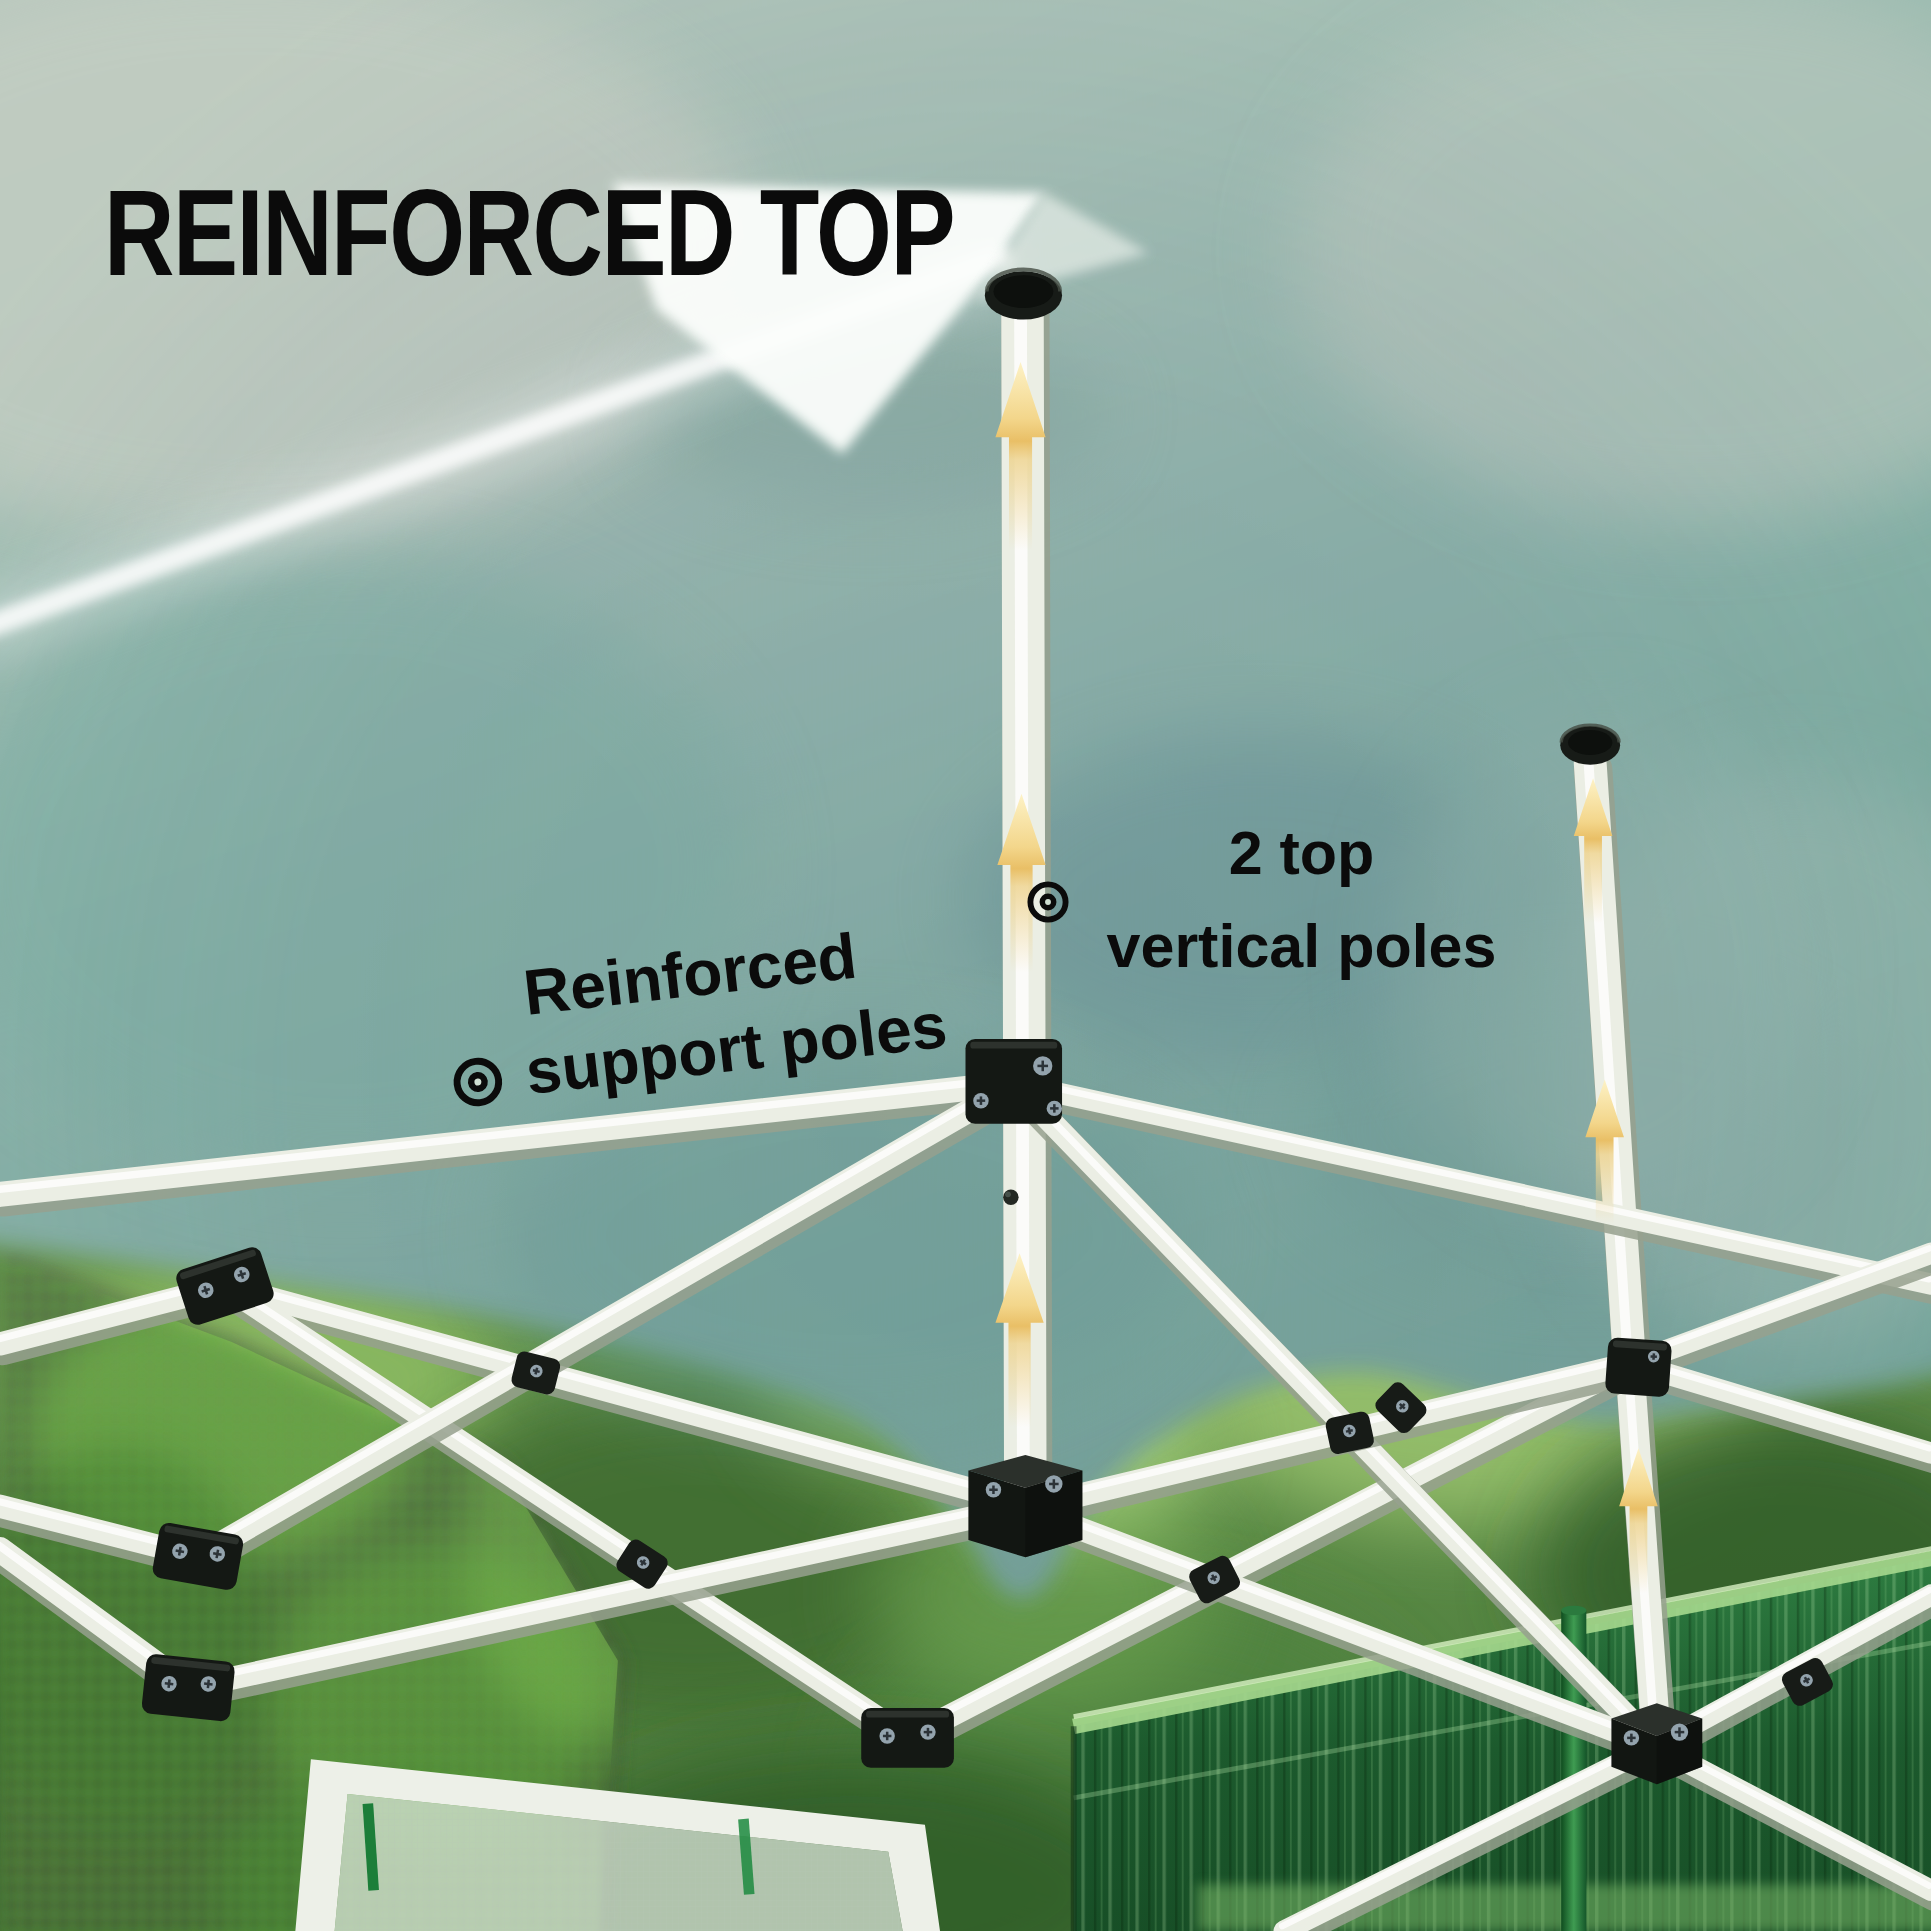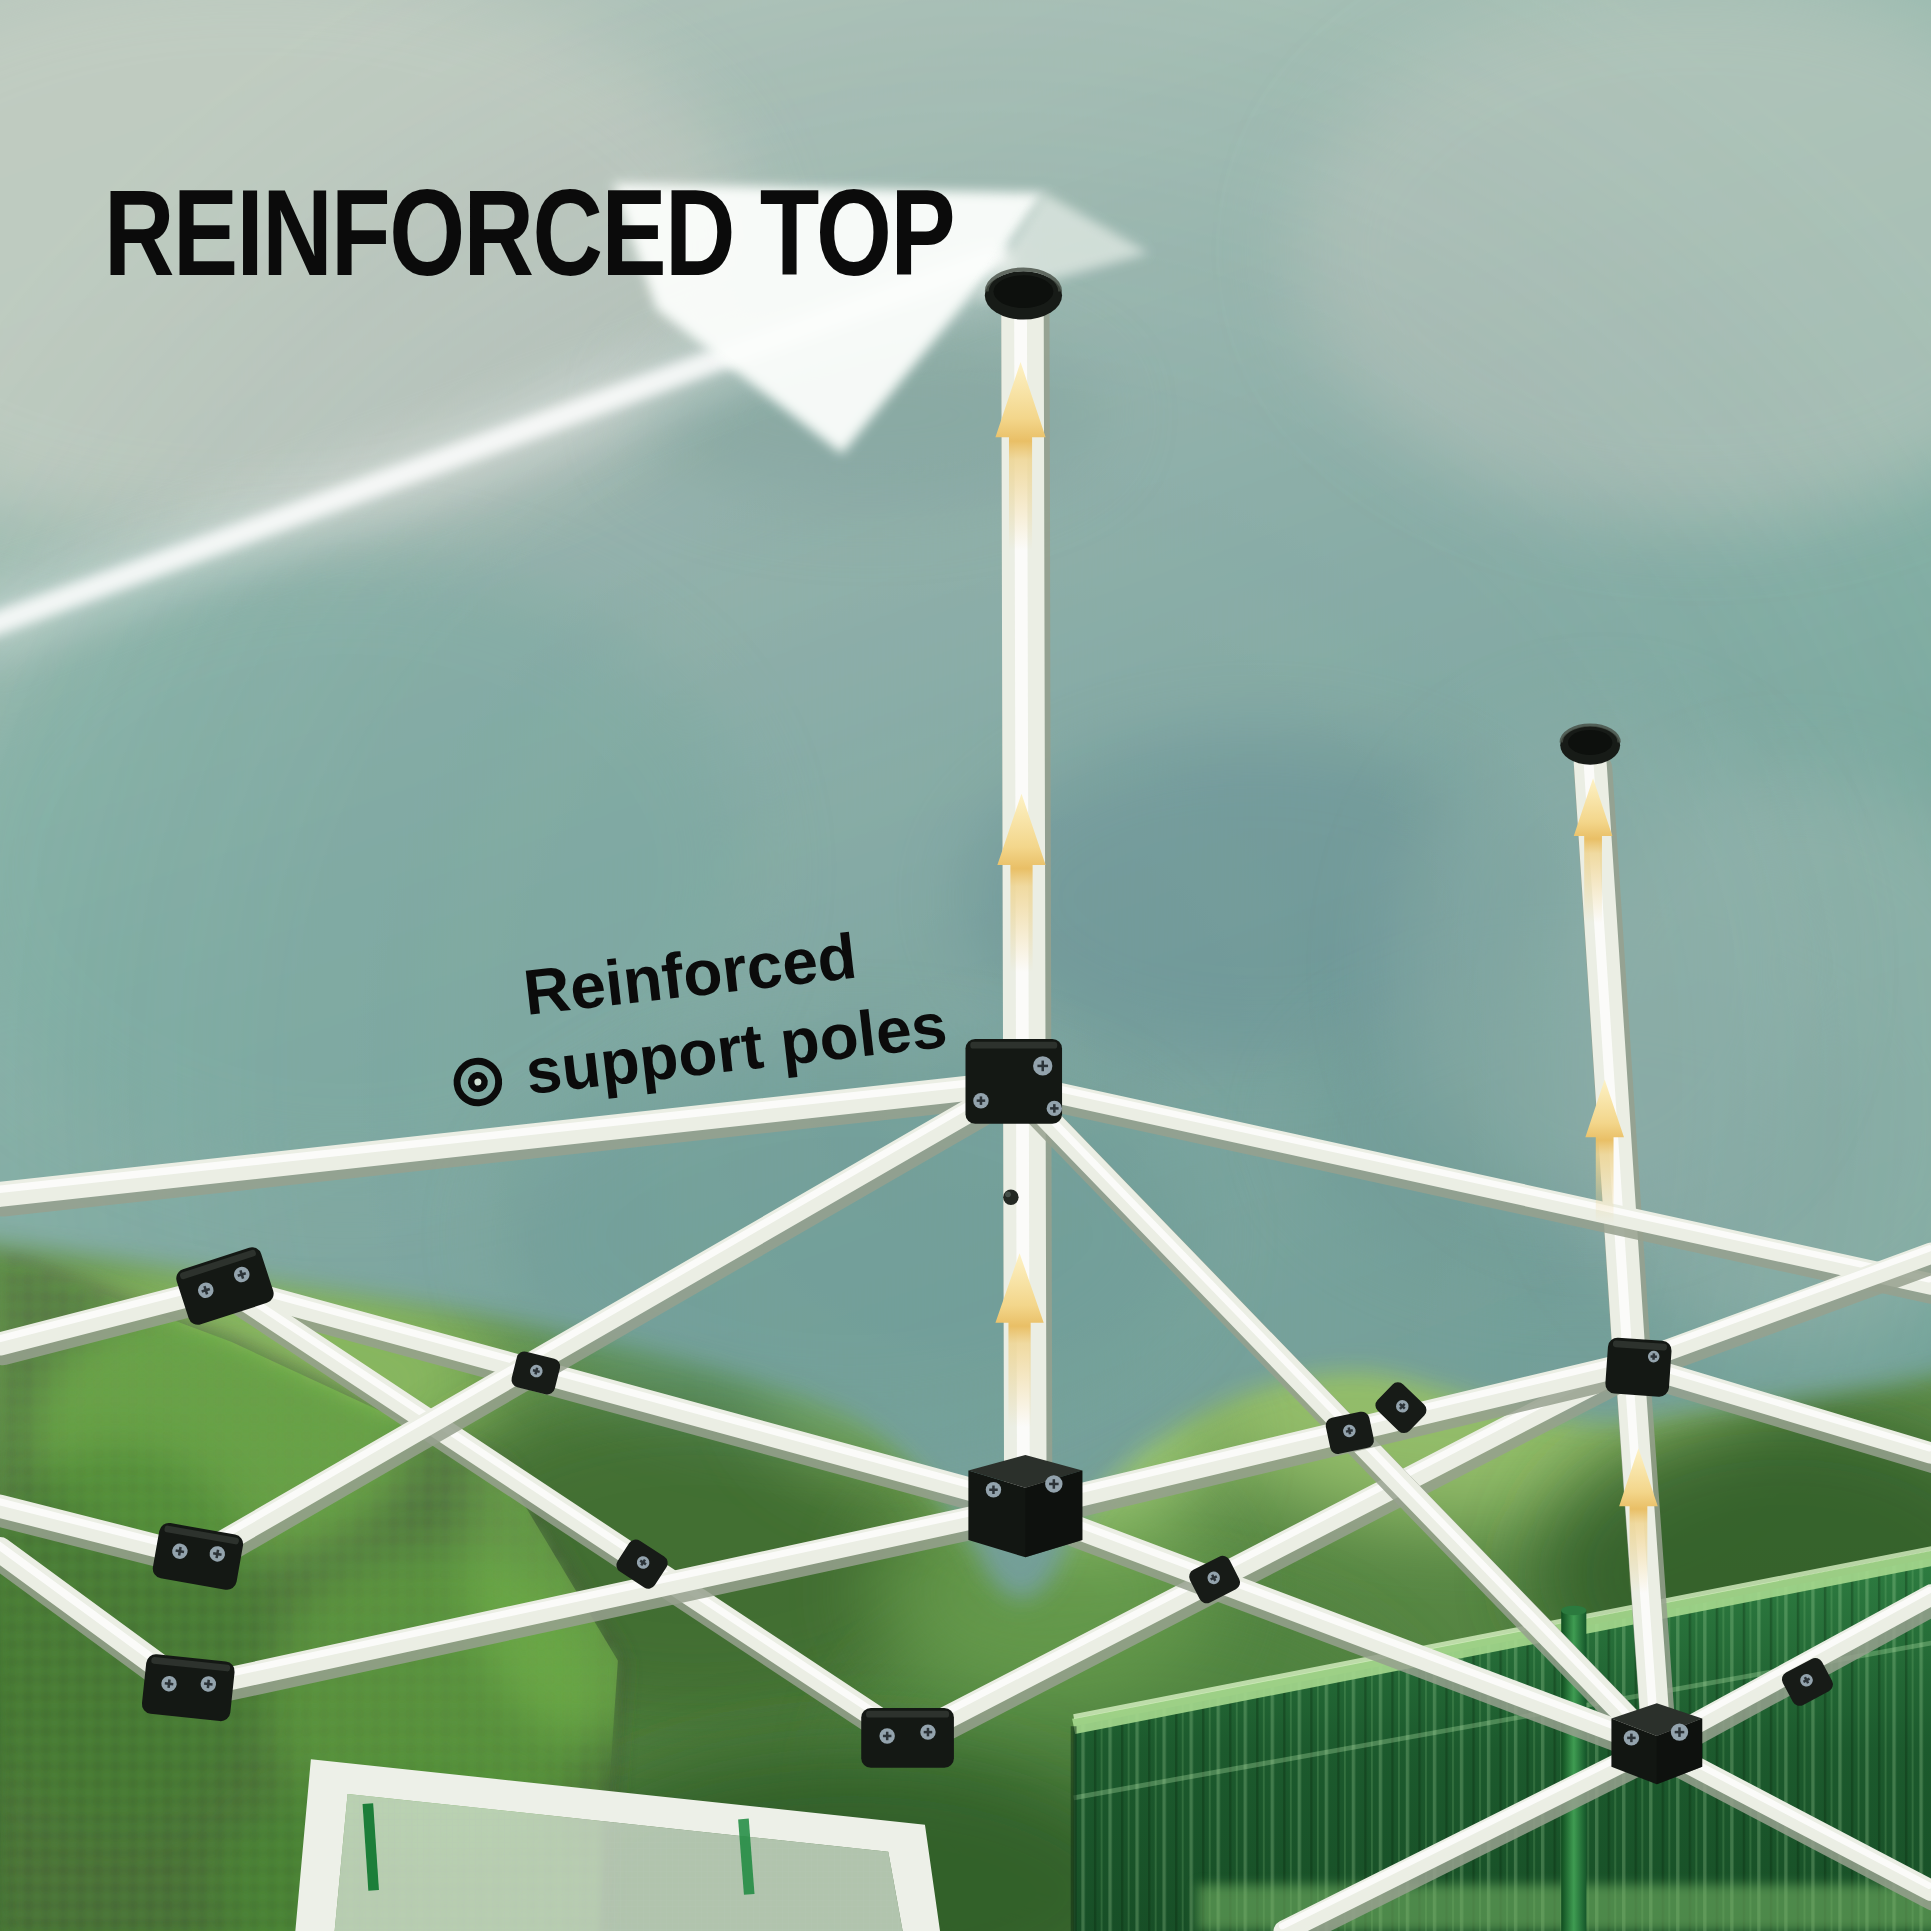--- a/index.html
+++ b/index.html
@@ -428,15 +428,26 @@
       <span class="bullseye">
         <svg width="52" height="52" viewBox="0 0 60 60">
           <circle cx="30" cy="30" r="24" fill="none" stroke="#0b0b0b" stroke-width="8"></circle>
           <circle cx="30" cy="30" r="11.5" fill="#0b0b0b"></circle>
           <circle cx="30" cy="30" r="4" fill="#cfdfd2"></circle>
         </svg>
       </span><span>support poles</span>
     </div>
   </div>
 
+  <div class="label label2">
+    <span class="bullseye">
+      <svg width="44" height="44" viewBox="0 0 60 60">
+        <circle cx="30" cy="30" r="24" fill="none" stroke="#0b0b0b" stroke-width="8"></circle>
+        <circle cx="30" cy="30" r="11.5" fill="#0b0b0b"></circle>
+        <circle cx="30" cy="30" r="4" fill="#cfdfd2"></circle>
+      </svg>
+    </span>
+    <div class="ln">2 top</div>
+    <div class="ln">vertical poles</div>
+  </div>
 </div>
 </div>
 
 
 </body></html>

